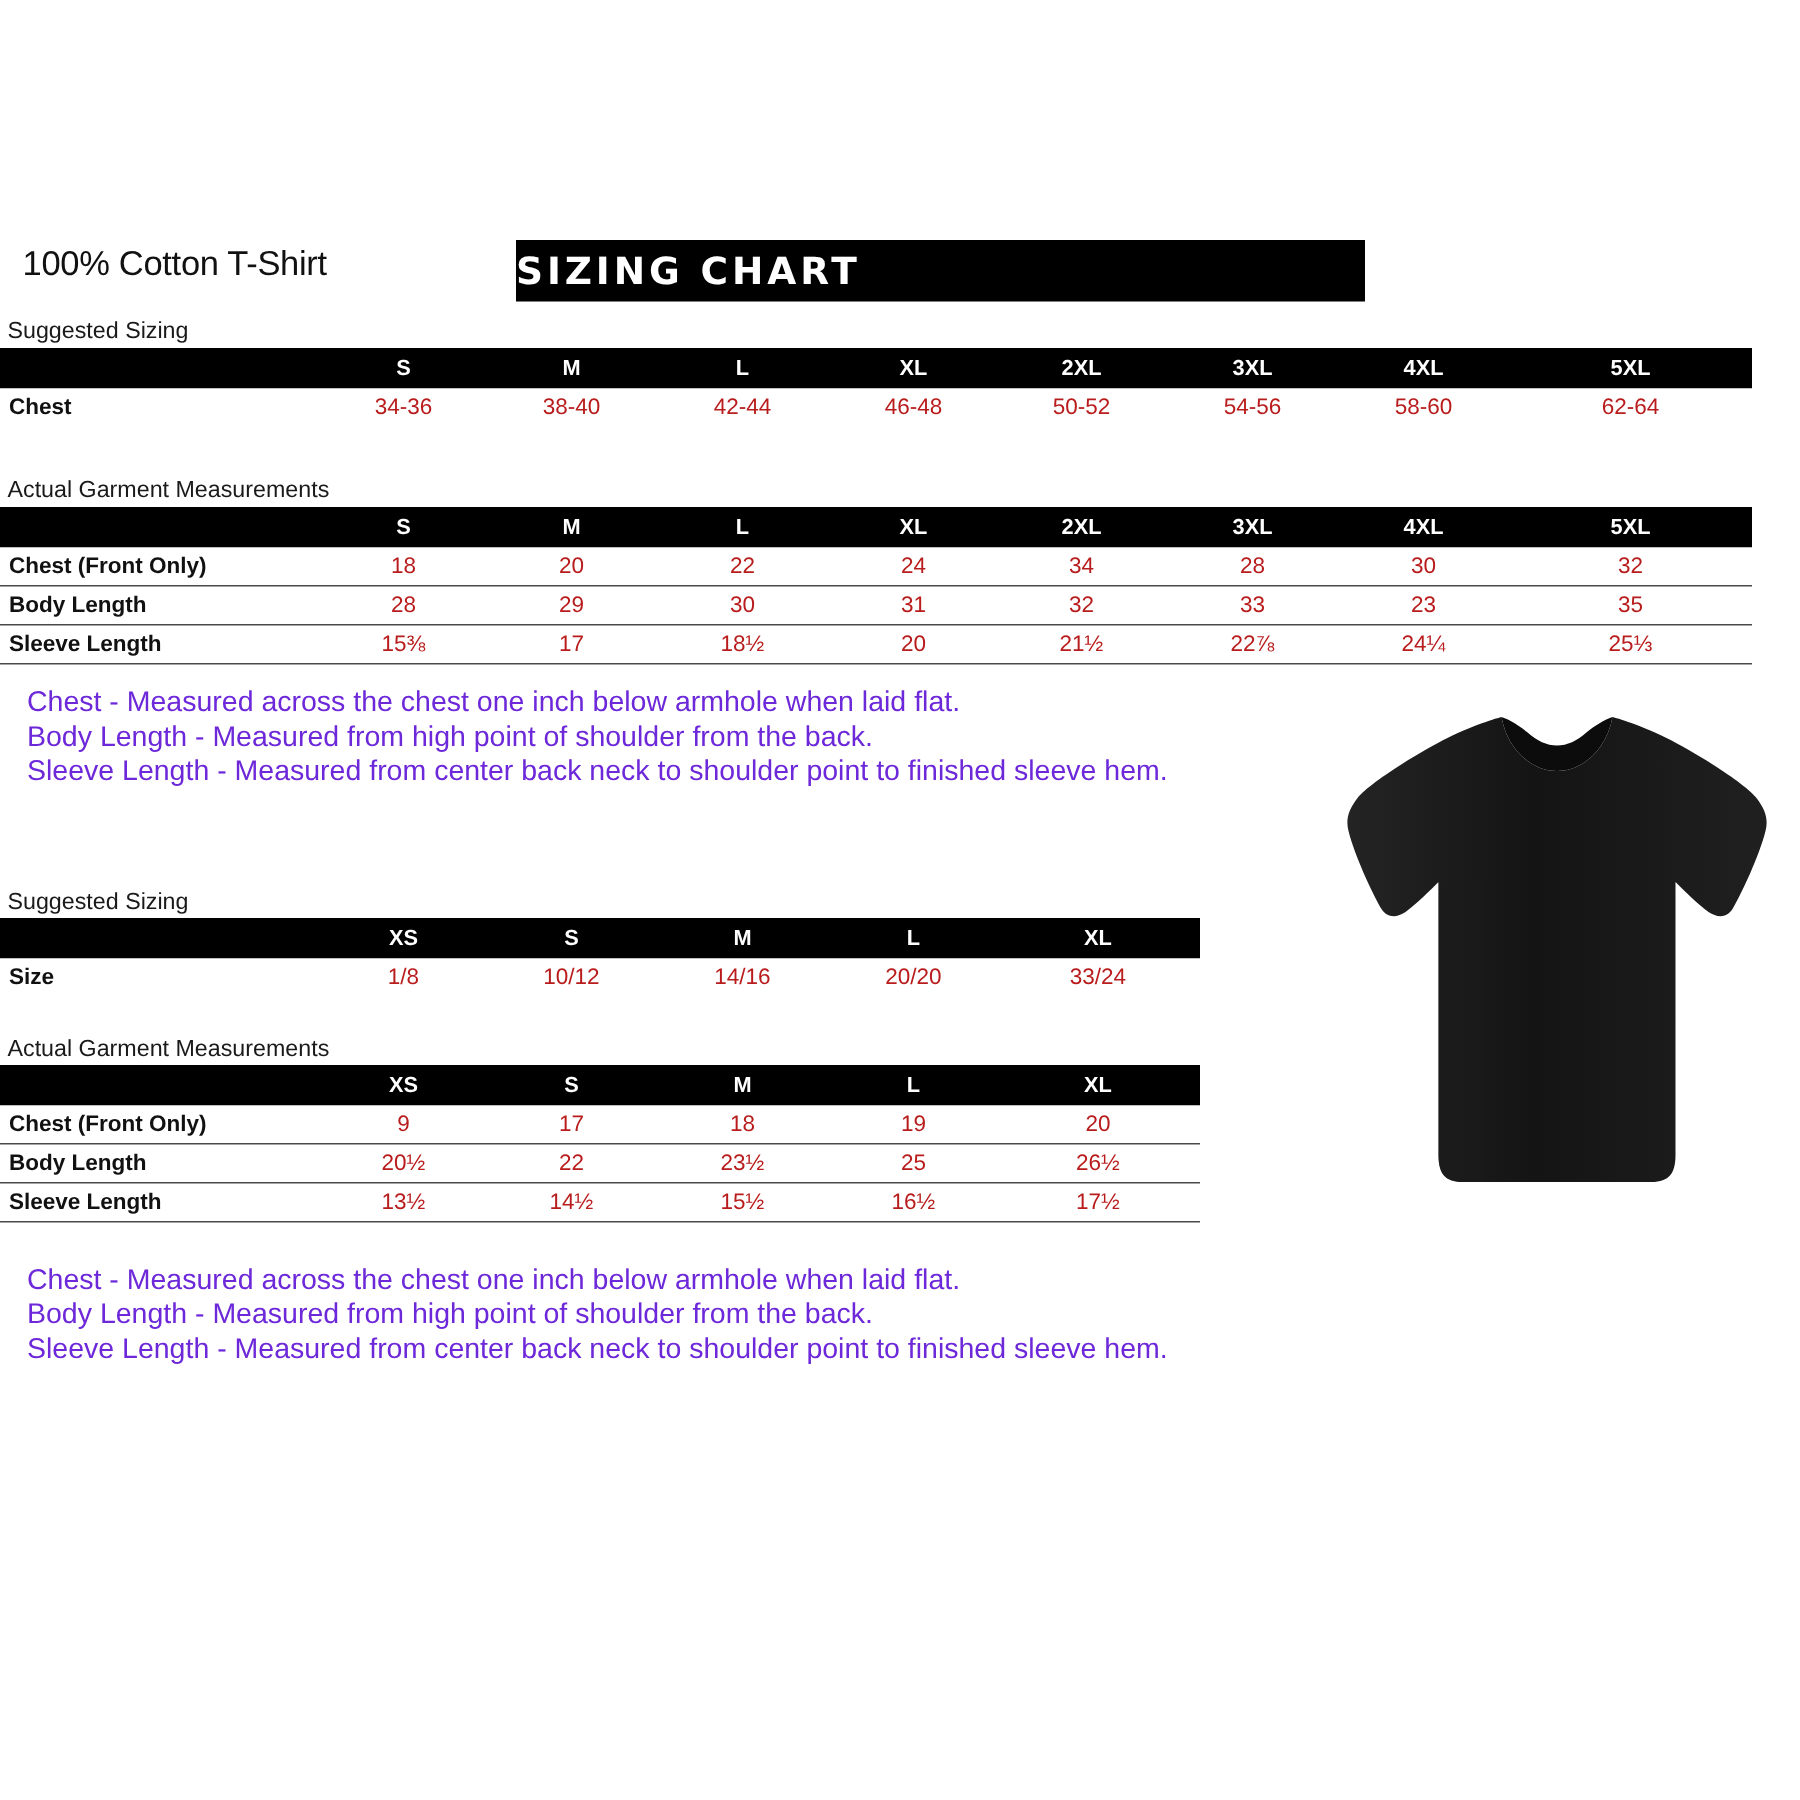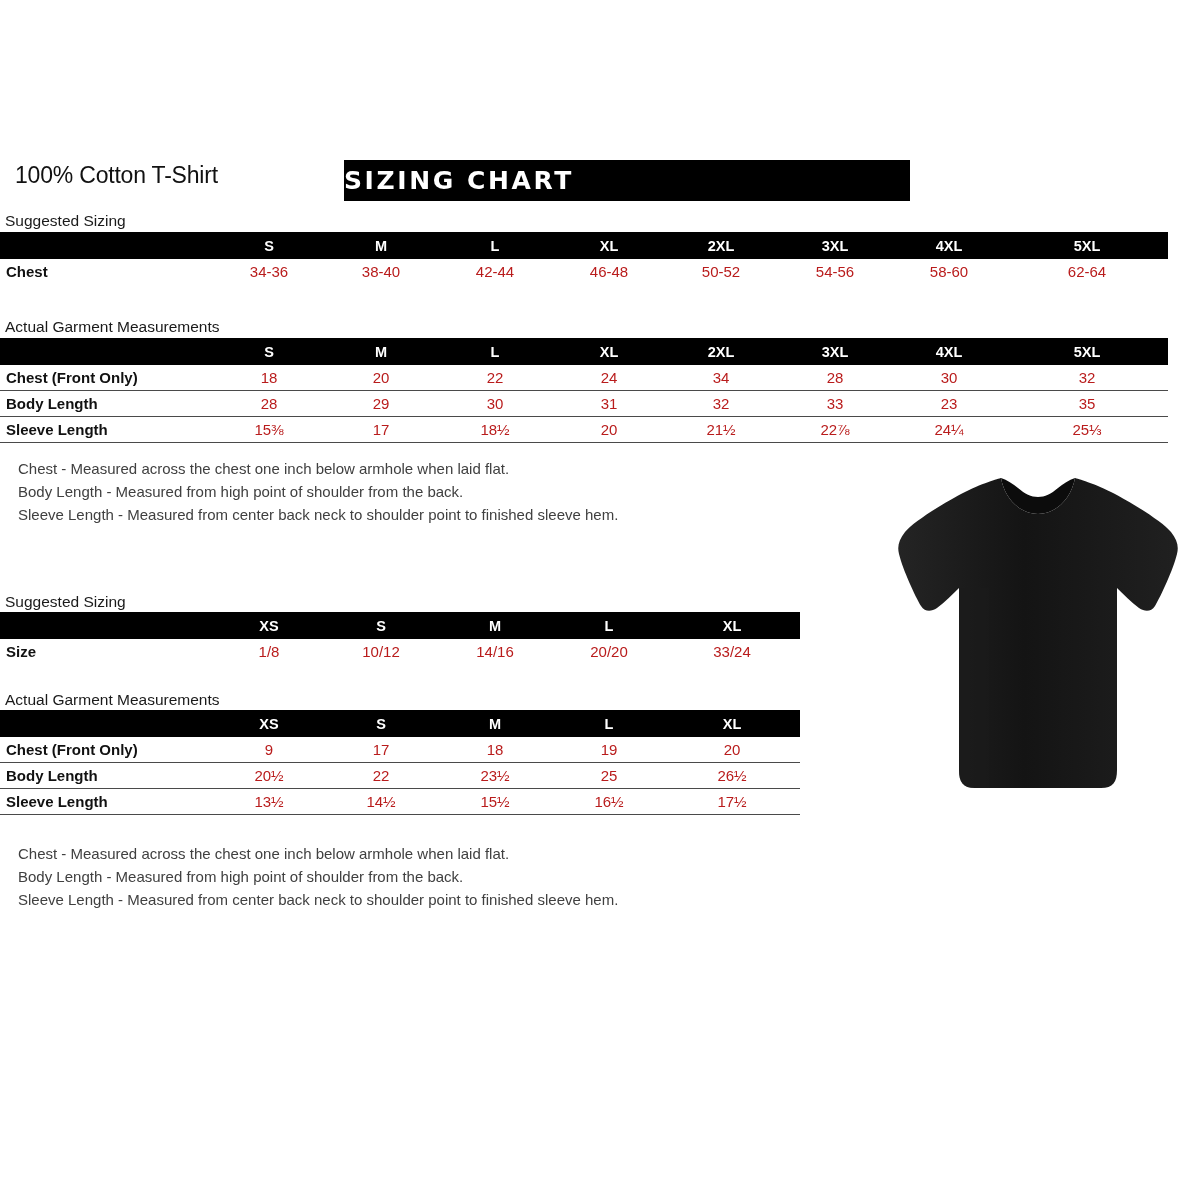--- a/index.html
+++ b/index.html
@@ -119,23 +119,23 @@
   }
 
   
   #adult-suggested { left: 0px; top: 232px; width: 1168px; }
   #adult-actual    { left: 0px; top: 338px; width: 1168px; }
   #youth-suggested { left: 0px; top: 612px; width: 800px; }
   #youth-actual    { left: 0px; top: 710px; width: 800px; }
 
   .notes {
     position: absolute;
-    font-size: 15px;
+    font-size: 19px;
     line-height: 23px;
-    color: #404040;
+    color: #6d28d9;
     white-space: nowrap;
   }
   #adult-notes { left: 18px; top: 457px; }
   #youth-notes { left: 18px; top: 842px; }
 
   .youth-title {
     position: absolute;
     left: 5px;
     top: 551px;
     font-size: 23px;

